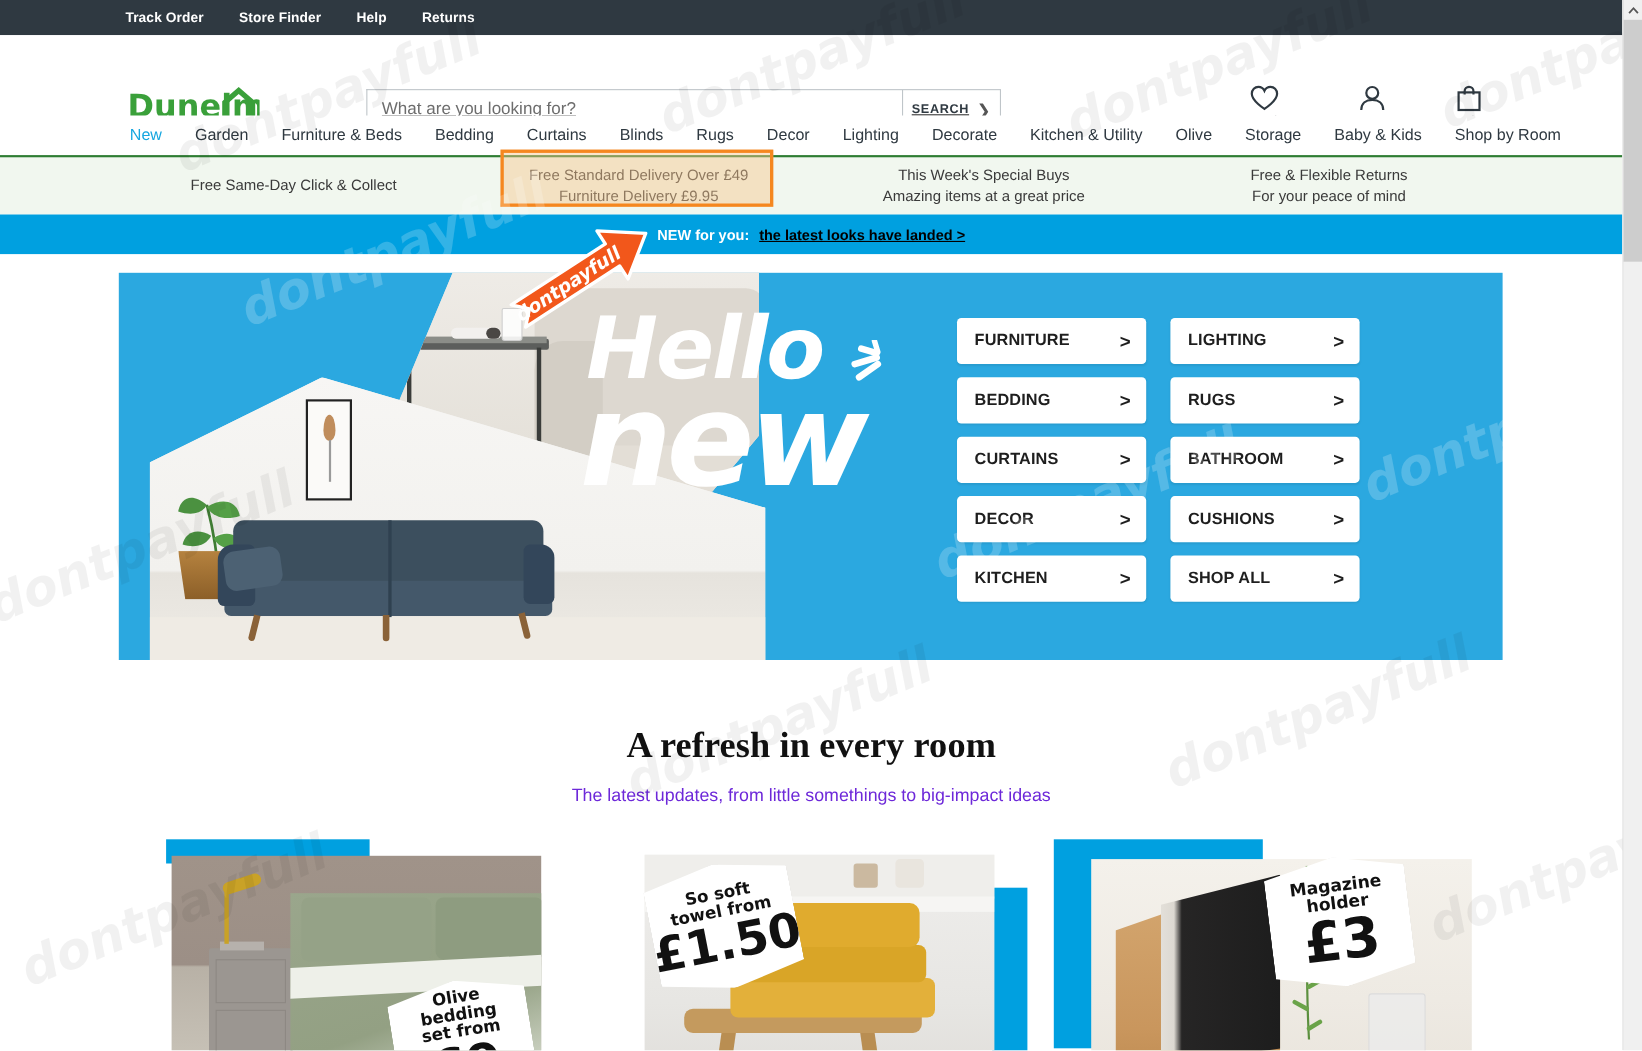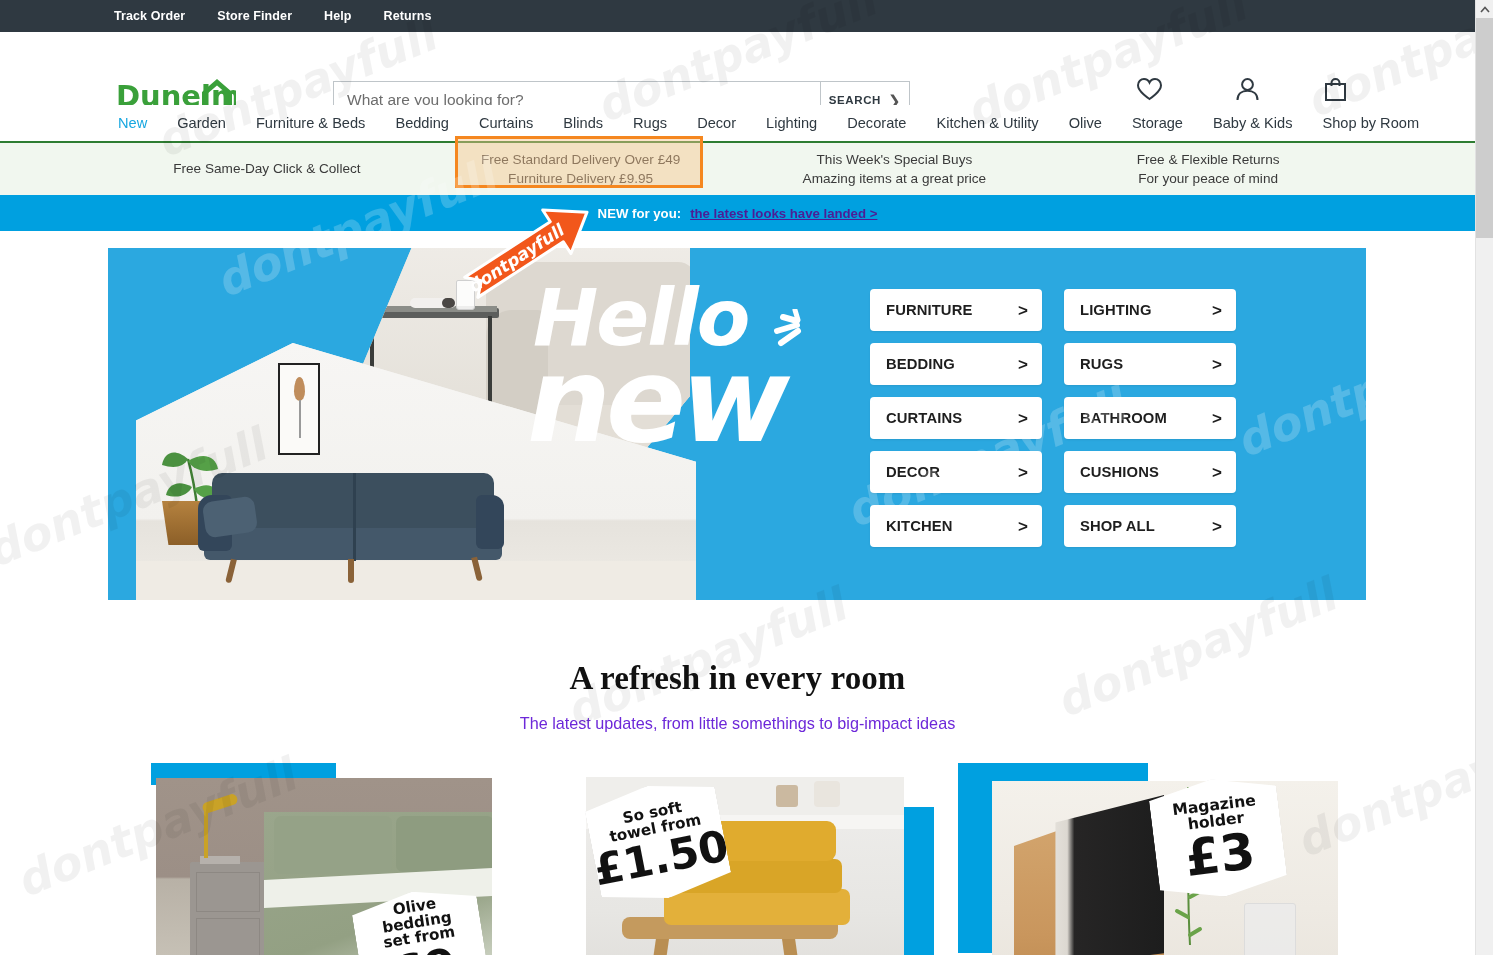--- a/index.html
+++ b/index.html
@@ -70,21 +70,21 @@
     border:3px solid #F5871F; background:rgba(247,197,140,.45);
     pointer-events:none; z-index:6;
   }
 
   
   .promo {
     height:36px; background:#00A0E0; display:flex; align-items:center;
     justify-content:center; gap:9px; position:relative;
   }
   .promo .label { color:#fff; font-size:13.2px; font-weight:700; }
-  .promo .link { color:#4c1d95; font-size:13.2px; font-weight:700; text-decoration:underline; }
+  .promo .link { color:#000000; font-size:13.2px; font-weight:700; text-decoration:underline; }
 
   
   .hero-outer { padding: 17px 0 0 0; background:#fff; }
   .hero {
     position:relative; margin-left:108px; width:1258px; height:352px;
     background:#2BA8E0; overflow:hidden;
   }
   .hero-photos { position:absolute; left:0; top:0; width:700px; height:352px; }
 
   

